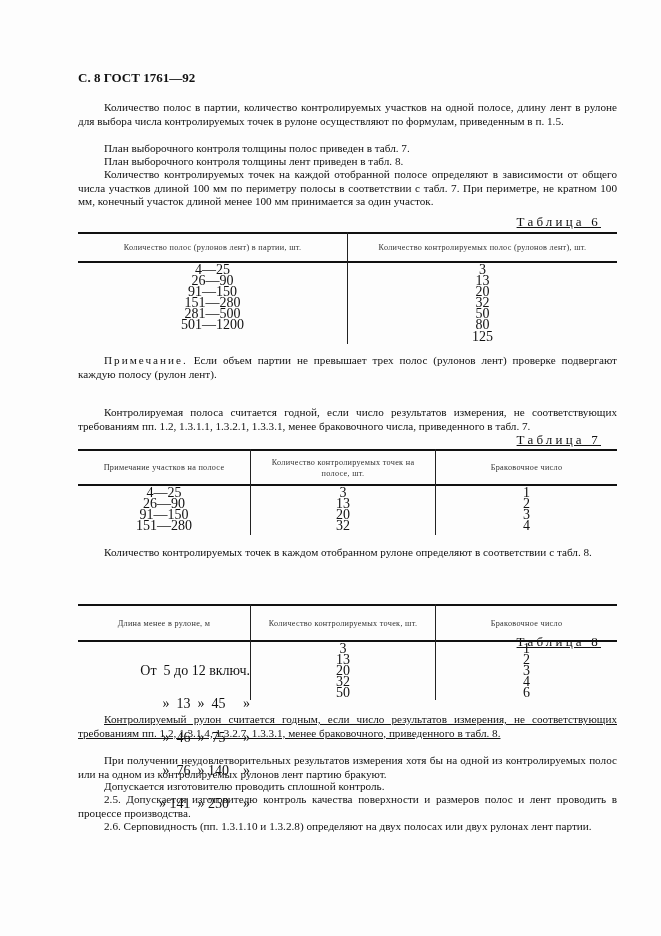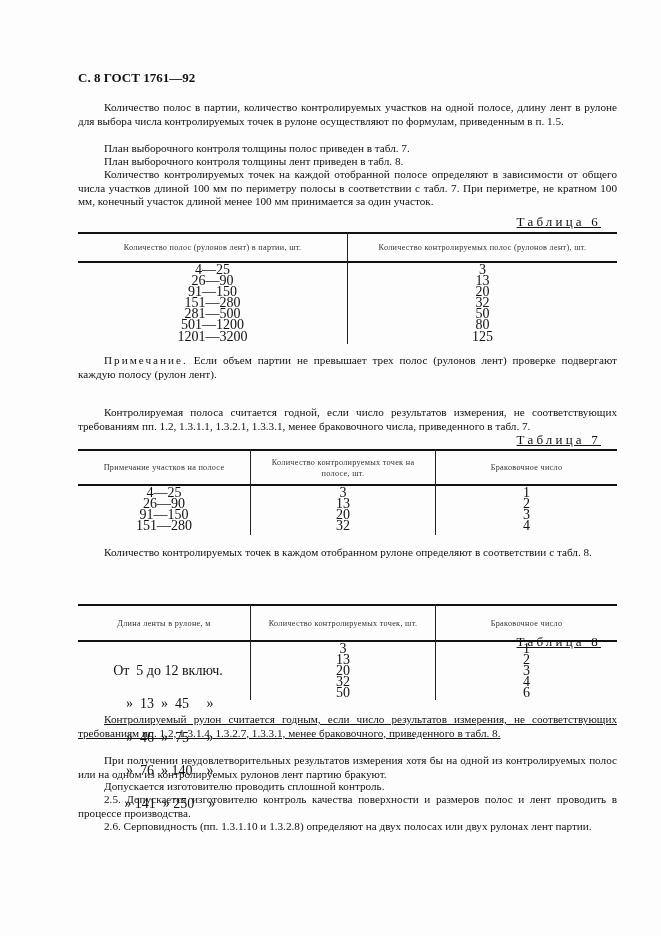--- a/index.html
+++ b/index.html
@@ -30,21 +30,21 @@
   .tbl .topline { position: absolute; left: 0; width: 539px; height: 2px; background: #111; top: 0; }
   .tbl .hline { position: absolute; left: 0; width: 539px; height: 2px; background: #111; }
   .tbl .vline { position: absolute; width: 1px; background: #222; top: 0; }
   .tbl .hcell {
     position: absolute; font-size: 8.2px; color: #333; text-align: center;
     display: flex; align-items: center; justify-content: center;
     line-height: 11px; letter-spacing: 0.3px;
   }
   .tbl .col { position: absolute; font-size: 14px; line-height: 11.1px; text-align: center; }
   .tbl .col div { height: 11.1px; }
-  .tbl .col.left { text-align: center; }
+  .tbl .col.left { text-align: right; }
   .sp { letter-spacing: 2px; }
 </style>
 </head>
 <body>
 
 <div class="page">
 
   <div class="hdr">С. 8 ГОСТ 1761—92</div>
 
   <p class="para" style="top:101px;"><span class="ind"></span><span>Количество полос в партии, количество контролируемых участков на одной полосе, длину лент в рулоне для выбора числа контролируемых точек в рулоне осуществляют по формулам, приведенным в п. 1.5.</span></p>
@@ -60,21 +60,20 @@
     <div class="vline" style="left:269px; height:112px;"></div>
     <div class="hcell" style="left:270px; width:269px; top:2px; height:27px;">Количество контролируемых полос (рулонов лент), шт.</div>
     <div class="hcell" style="left:0; width:269px; top:2px; height:27px;">Количество полос (рулонов лент) в партии, шт.</div>
     <div class="col" style="left:0; width:269px; top:32px;">
       <div>4—25</div>
       <div>26—90</div>
       <div>91—150</div>
       <div>151—280</div>
       <div>281—500</div>
       <div>501—1200</div>
-      <div>1201—3200</div>
     </div>
     <div class="col" style="left:270px; width:269px; top:32px;">
       <div>3</div>
       <div>13</div>
       <div>20</div>
       <div>32</div>
       <div>50</div>
       <div>80</div>
       <div>125</div>
     </div>
@@ -116,21 +115,21 @@
 
   <p class="para" style="top:546px;"><span class="ind"></span><span>Количество контролируемых точек в каждом отобранном рулоне определяют в соответствии с табл. 8.</span></p>
 
   <div class="tcap" style="top:586px;margin-top:48px;">Таблица 8</div>
 
   <div class="tbl" style="top:604px; height:96px;">
     <div class="topline"></div>
     <div class="hline" style="top:36px;"></div>
     <div class="vline" style="left:172px; height:96px;"></div>
     <div class="vline" style="left:357px; height:96px;"></div>
-    <div class="hcell" style="left:0; width:172px; top:2px; height:34px;">Длина ленты в рулоне, м</div>
+    <div class="hcell" style="left:0; width:172px; top:2px; height:34px;">Длина менее в рулоне, м</div>
     <div class="hcell" style="left:180px; width:170px; top:2px; height:34px;">Количество контролируемых точек, шт.</div>
     <div class="hcell" style="left:358px; width:181px; top:2px; height:34px;">Браковочное число</div>
     <div class="col left" style="left:8px; width:164px; top:39px; white-space:pre;">
       <div>От  5 до 12 включ.</div>
       <div> »  13  »  45     »</div>
       <div> »  46  »  75     »</div>
       <div> »  76  » 140    »</div>
       <div> » 141  » 250    »</div>
     </div>
     <div class="col" style="left:173px; width:184px; top:39px;">

